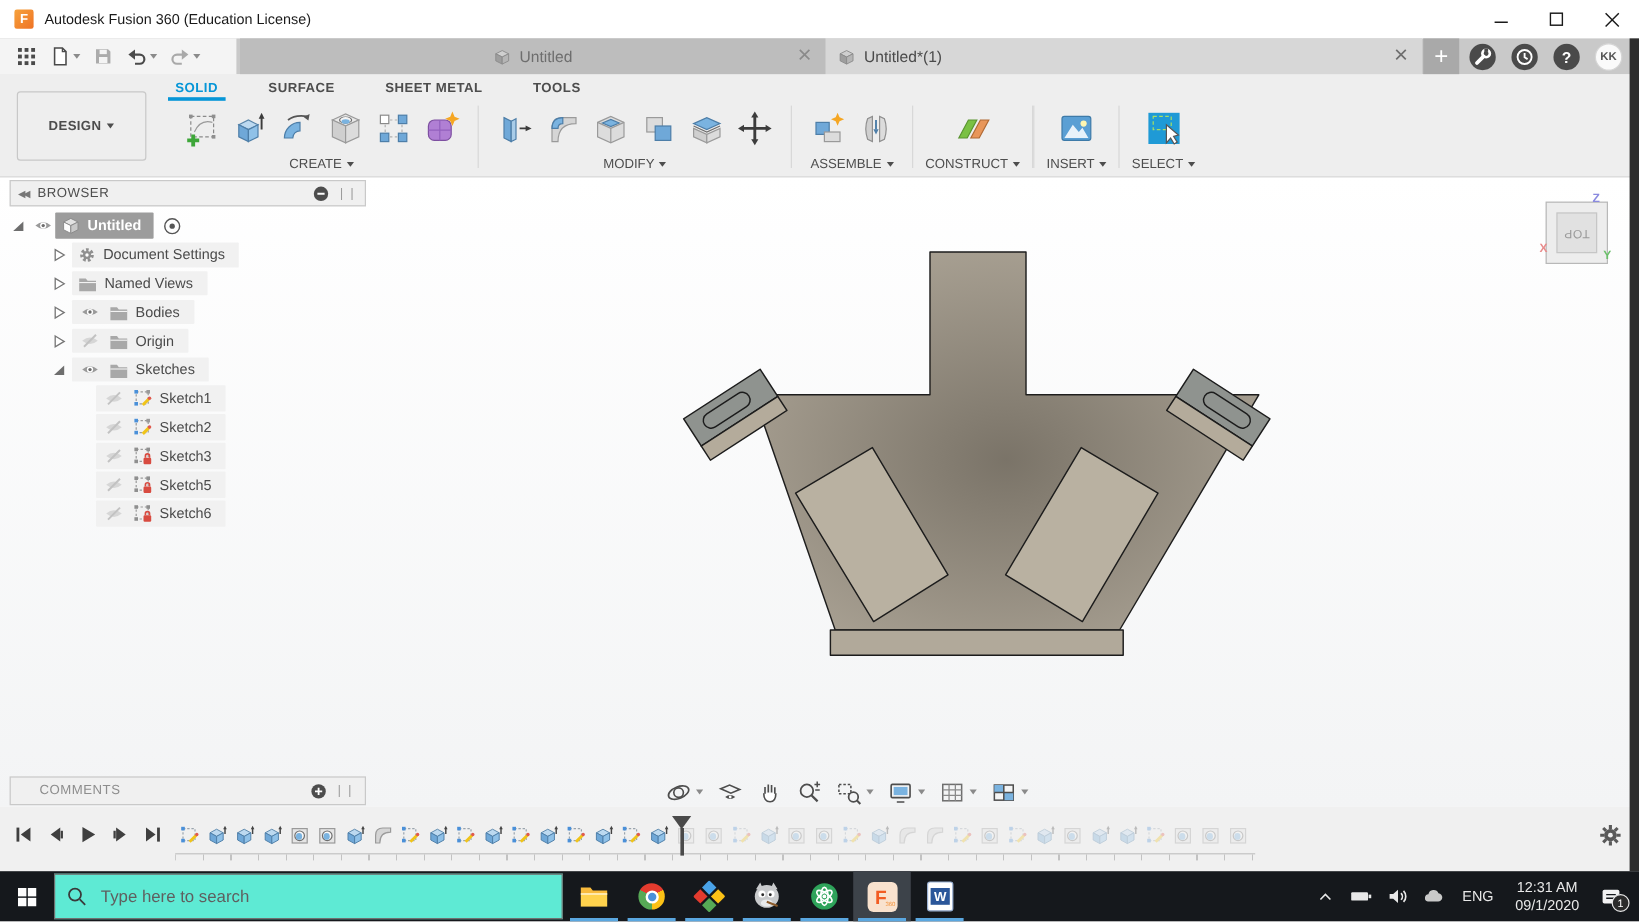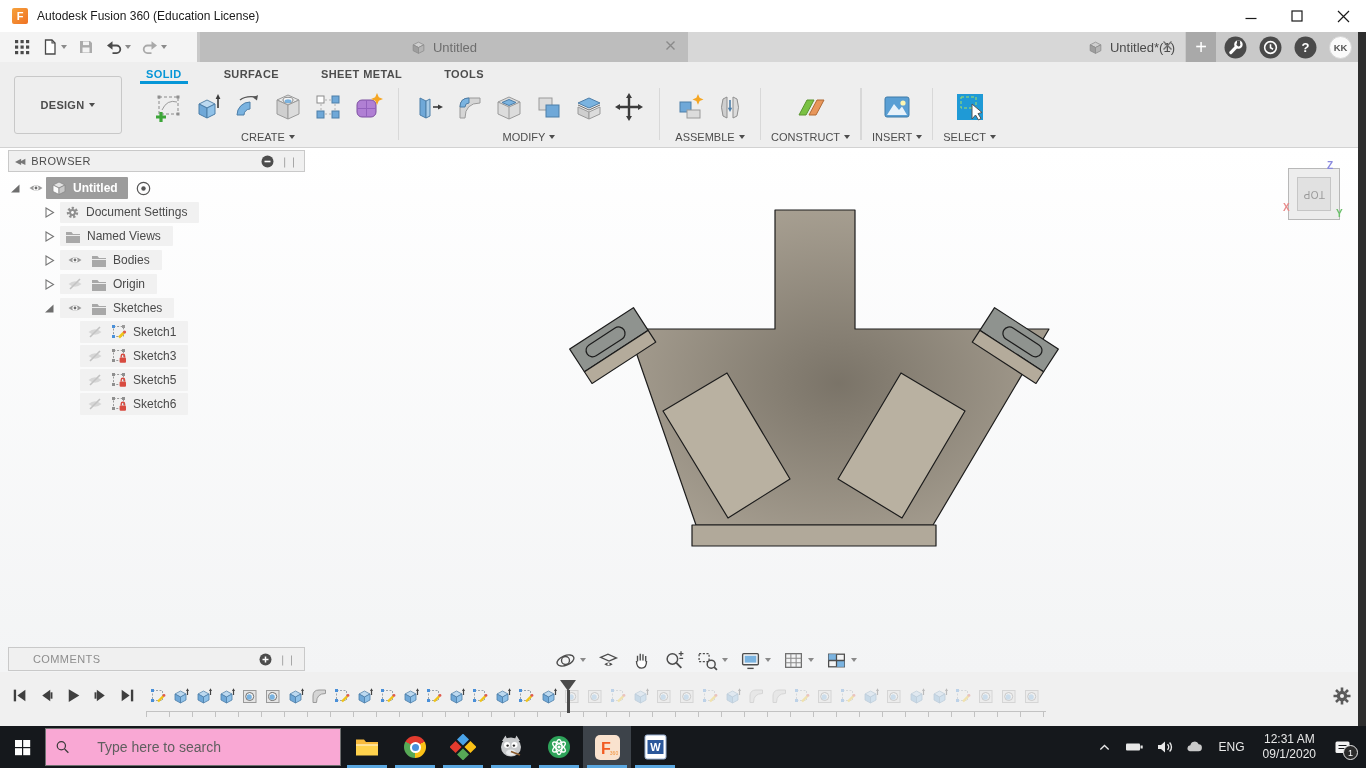--- a/index.html
+++ b/index.html
@@ -20,21 +20,21 @@
   .tabbar{position:absolute;left:0;top:32px;width:1366px;height:30px;background:#c9c9c9}
   .qat{position:absolute;left:0;top:0;width:197px;height:30px;background:#f4f4f4;
        display:flex;align-items:center;gap:4px;padding-left:10px;box-sizing:border-box}
   .qat-btn{display:flex;align-items:center;gap:1px;padding:2px 3px}
   .qat-caret{width:0;height:0;border-left:3.5px solid transparent;border-right:3.5px solid transparent;
              border-top:4px solid #8a8a8a;margin-left:1px}
   .doc-tab{position:absolute;top:0;height:30px;display:flex;align-items:center;
            box-sizing:border-box;padding:0 10px;font-size:13px}
   .doc-tab .lbl{margin-left:7px}
   .tab-inactive{left:200px;width:488px;background:#bdbdbd;color:#6e6e6e;justify-content:center}
-  .tab-active{left:688px;width:497px;background:#d7d7d7;color:#4a4a4a;justify-content:flex-end}
+  .tab-active{left:688px;width:497px;background:#d7d7d7;color:#4a4a4a;justify-content:flex-start}
   .tab-close{margin-left:auto;position:absolute;right:12px;top:8px}
   .new-tab{position:absolute;left:1186px;top:0;width:30px;height:30px;background:#a9a9a9;
            color:#fff;font-size:20px;display:flex;align-items:center;justify-content:center}
   .tb-right{position:absolute;right:14px;top:4px;display:flex;gap:12px;align-items:center}
   
   .ribbon{position:absolute;left:0;top:62px;width:1366px;height:86px;background:#eeeeee;
           border-bottom:1px solid #d2d2d2;box-sizing:border-box}
   .design-box{position:absolute;left:14px;top:14px;width:106px;height:56px;border:1px solid #c8c8c8;
               border-radius:3px;display:flex;align-items:center;justify-content:center;gap:5px;
               font-size:11px;font-weight:bold;color:#4d4d4d;letter-spacing:.3px}
@@ -101,22 +101,22 @@
   .playhead .tri{width:0;height:0;border-left:8px solid transparent;border-right:8px solid transparent;
                  border-top:11px solid #4a4a4a}
   .playhead .stem{width:3px;height:23px;background:#4a4a4a;margin-left:6.5px;margin-top:-1px}
   .tl-gear{position:absolute;right:14px;top:14px}
   
   .right-edge{position:absolute;left:1358px;top:32px;width:8px;height:694px;background:#2e2e2e}
   
   .taskbar{position:absolute;left:0;top:726px;width:1366px;height:42px;background:#15181c;
            display:flex;align-items:center}
   .start-btn{width:45px;height:42px;display:flex;align-items:center;justify-content:center}
-  .tb-search{width:296px;height:38px;background:#f9a8d4;border:1px solid #707070;box-sizing:border-box;
-             display:flex;align-items:center;padding:0 10px;gap:26px}
+  .tb-search{width:424px;height:38px;background:#5eead4;border:1px solid #707070;box-sizing:border-box;
+             display:flex;align-items:center;padding:0 10px;gap:10px}
   .tb-search-input{border:none;outline:none;font-size:14px;color:#444;width:280px;
                    font-family:"Liberation Sans",sans-serif;background:transparent}
   .tb-search-input::placeholder{color:#5f5f5f}
   .tb-apps{display:flex;height:42px;margin-left:2px}
   .tb-app{width:48px;height:42px;display:flex;align-items:center;justify-content:center;position:relative}
   .tb-app.active{background:#3d434a}
   .tb-app .runline{position:absolute;left:4px;bottom:0;width:40px;height:3px;background:#5aa7e0}
   .chrome-o{width:22px;height:22px;border-radius:50%;display:flex;align-items:center;justify-content:center;
             background:conic-gradient(from -60deg,#e33b2e 0 120deg,#fbc116 120deg 240deg,#57a956 240deg 360deg)}
   .chrome-i{width:11px;height:11px;border-radius:50%;background:#fff;display:flex;align-items:center;justify-content:center}
@@ -707,20 +707,41 @@
         <span class="strip">
           <span class="eyeslot">
             <svg width="16" height="12" viewBox="0 0 16 12">
               <path d="M1.5,6 Q8,0.5 14.5,6 Q8,11.5 1.5,6 Z" fill="#d6d6d6"></path>
               <path d="M3,11 L13,1" stroke="#c2c2c2" stroke-width="1.6"></path>
             </svg>
           </span>
           <span style="display: inline-flex;">
             <svg width="16" height="16" viewBox="0 0 16 16">
               <rect x="2.5" y="2.5" width="10" height="10" fill="none" stroke="#9a9a9a" stroke-dasharray="2 1.6"></rect>
+              <rect x="1" y="1" width="3" height="3" fill="#4a90d9"></rect>
+              <rect x="1" y="11" width="3" height="3" fill="#4a90d9"></rect>
+              <rect x="11" y="1" width="3" height="3" fill="#9a9a9a"></rect>
+              <path d="M8,13.5 L13,8.5" stroke="#f0c419" stroke-width="2.6"></path>
+              <circle cx="13.6" cy="7.9" r="1.5" fill="#e05a4e"></circle>
+            </svg>
+          </span>
+          <span>Sketch2</span>
+        </span>
+      </div>
+      <div class="brow sk">
+        <span class="strip">
+          <span class="eyeslot">
+            <svg width="16" height="12" viewBox="0 0 16 12">
+              <path d="M1.5,6 Q8,0.5 14.5,6 Q8,11.5 1.5,6 Z" fill="#d6d6d6"></path>
+              <path d="M3,11 L13,1" stroke="#c2c2c2" stroke-width="1.6"></path>
+            </svg>
+          </span>
+          <span style="display: inline-flex;">
+            <svg width="16" height="16" viewBox="0 0 16 16">
+              <rect x="2.5" y="2.5" width="10" height="10" fill="none" stroke="#9a9a9a" stroke-dasharray="2 1.6"></rect>
               <rect x="1" y="1" width="3" height="3" fill="#8f8f8f"></rect>
               <rect x="1" y="11" width="3" height="3" fill="#8f8f8f"></rect>
               <rect x="11" y="1" width="3" height="3" fill="#8f8f8f"></rect>
               <rect x="8.6" y="9.4" width="6.4" height="5.4" rx="1" fill="#d84b40"></rect>
               <path d="M10.2,9.4 V8 a1.7,1.7 0 0 1 3.4,0 V9.4" fill="none" stroke="#d84b40" stroke-width="1.4"></path>
             </svg>
           </span>
           <span>Sketch3</span>
         </span>
       </div>

